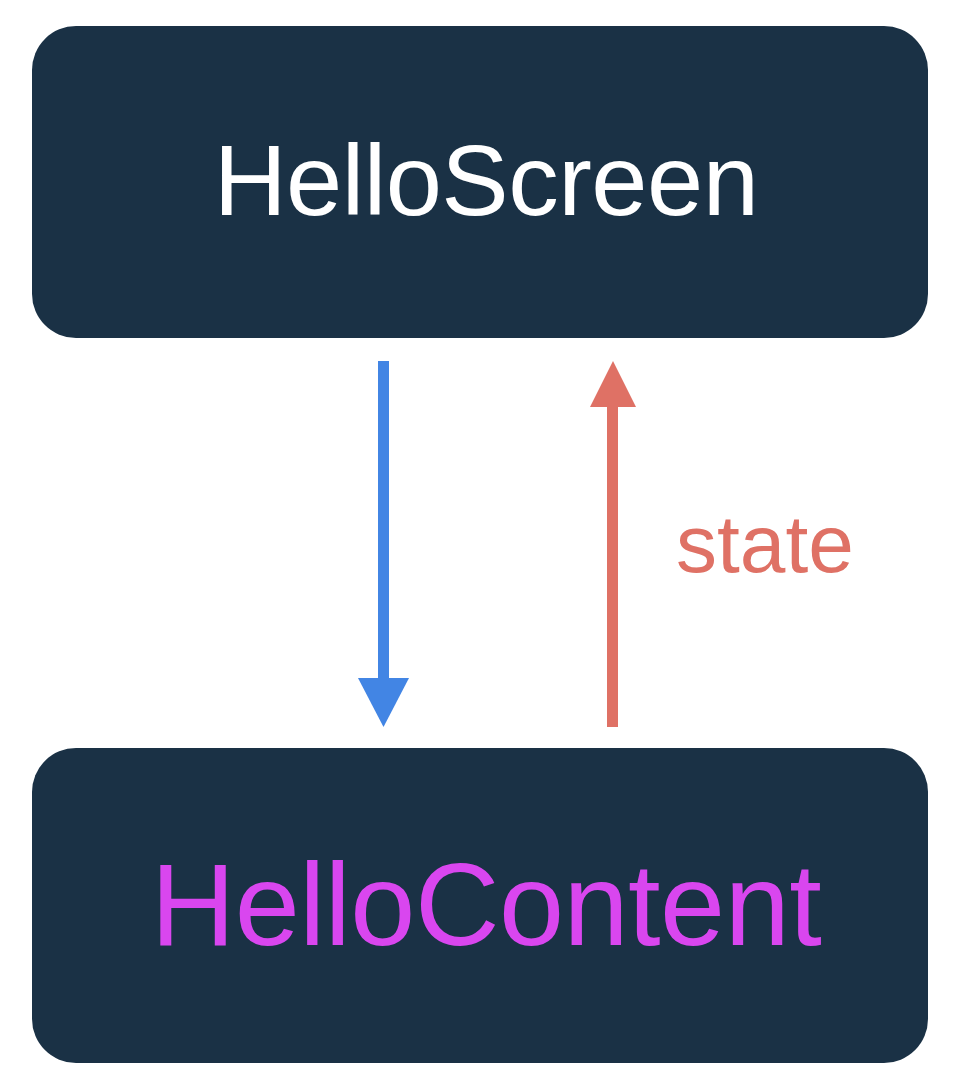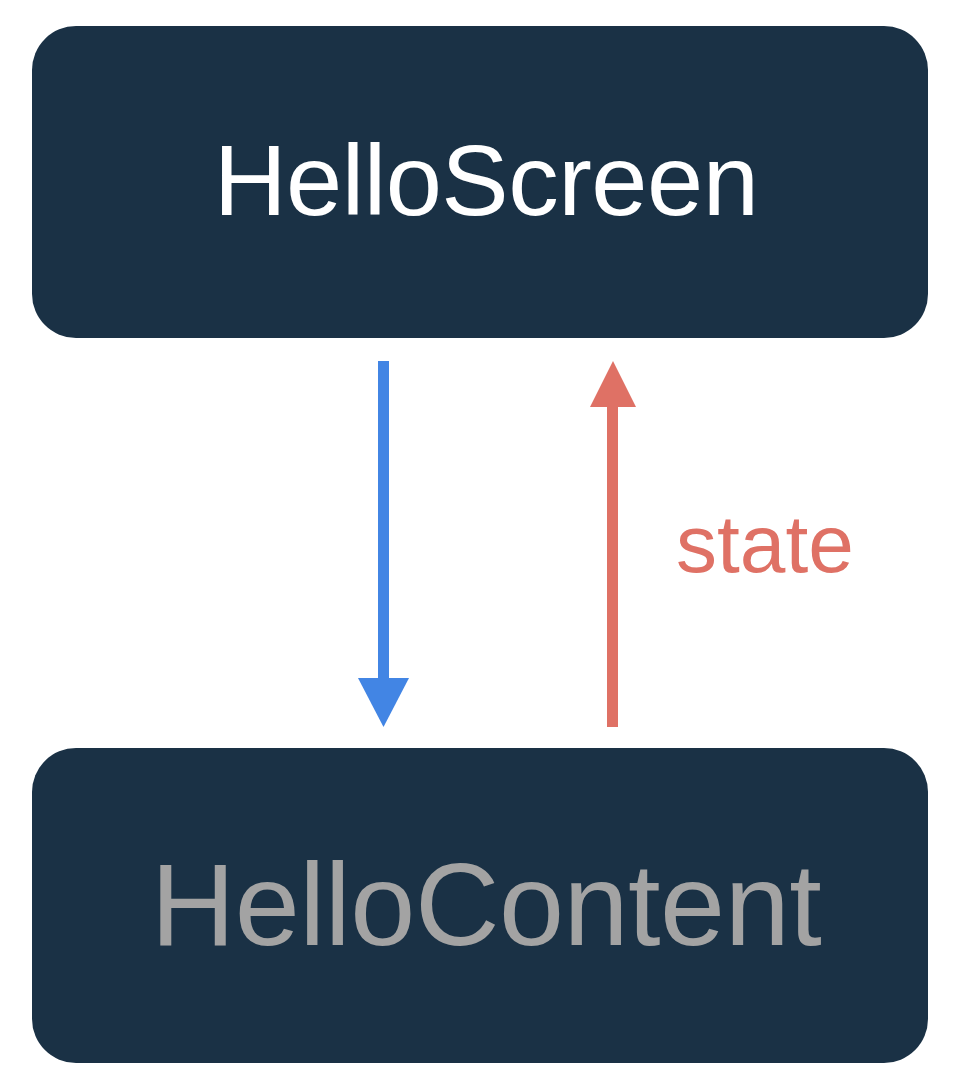--- a/index.html
+++ b/index.html
@@ -101,16 +101,16 @@
       <rect x="607" y="406" width="11" height="321" fill="#DF7165"></rect>
       <polygon points="590,407 636,407 613,361" fill="#DF7165"></polygon>
     </g>
 
   </svg>
 
 
   <div class="edge-label" id="label-event" style="color:#DF7165">state</div>
 
   <div class="node-box" id="node-content" style="background: rgb(26, 49, 69);">
-    <span class="node-label" style="color: #a3a3a3;">HelloContent</span>
+    <span class="node-label" style="color: #d946ef;">HelloContent</span>
   </div>
 
 </div>
 
 </body></html>

